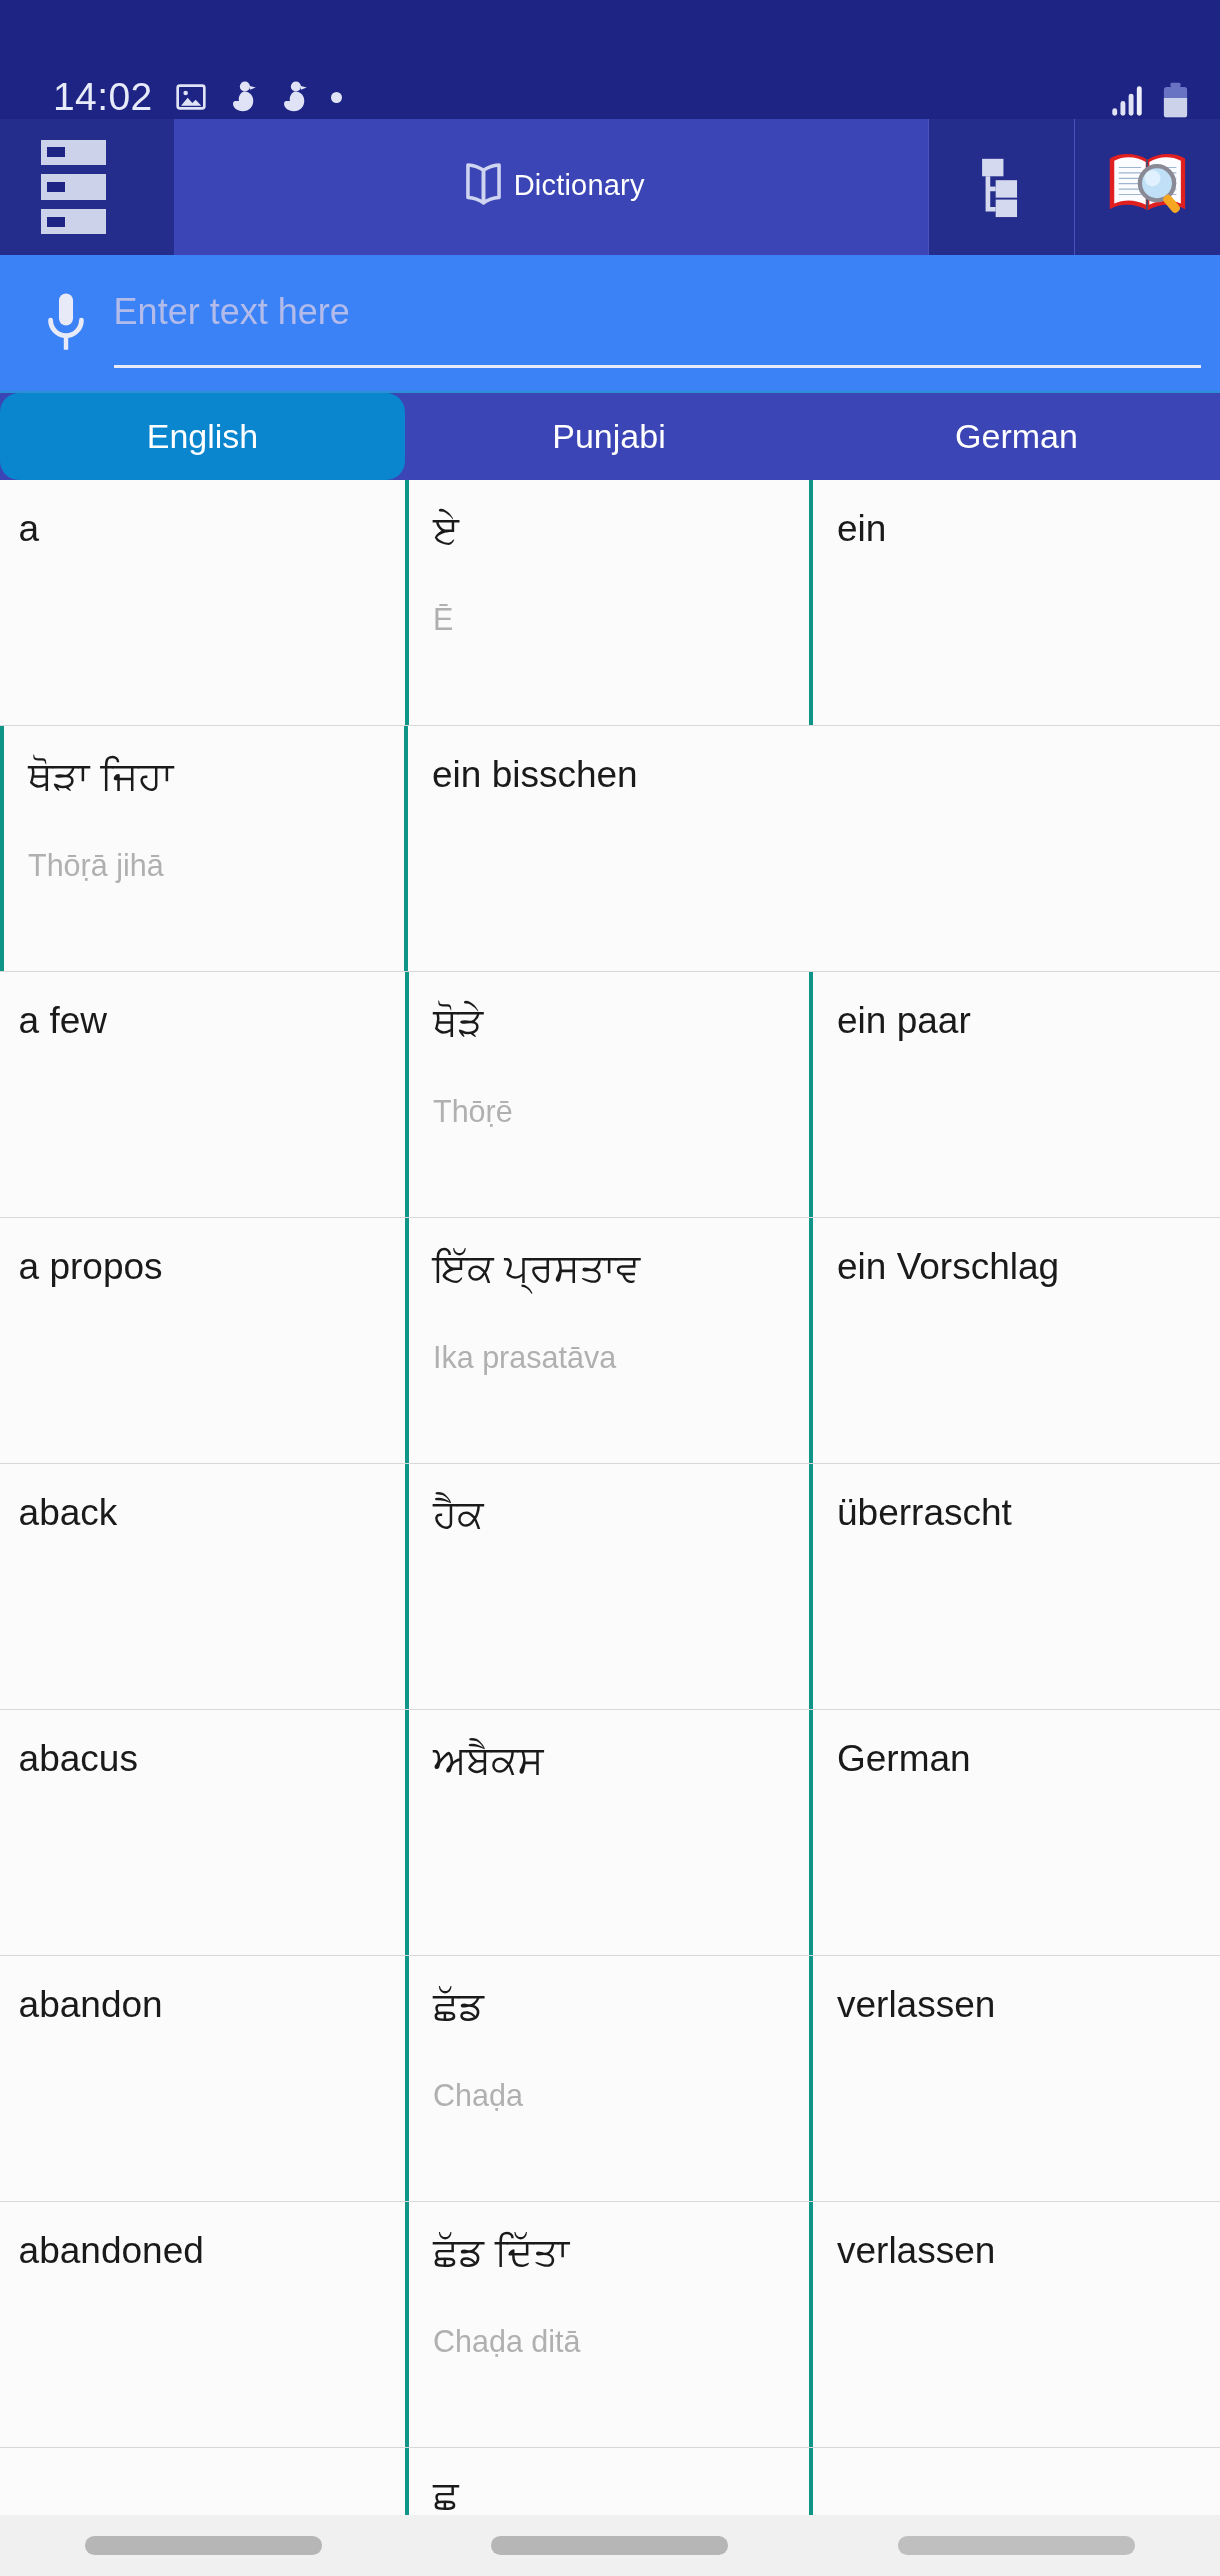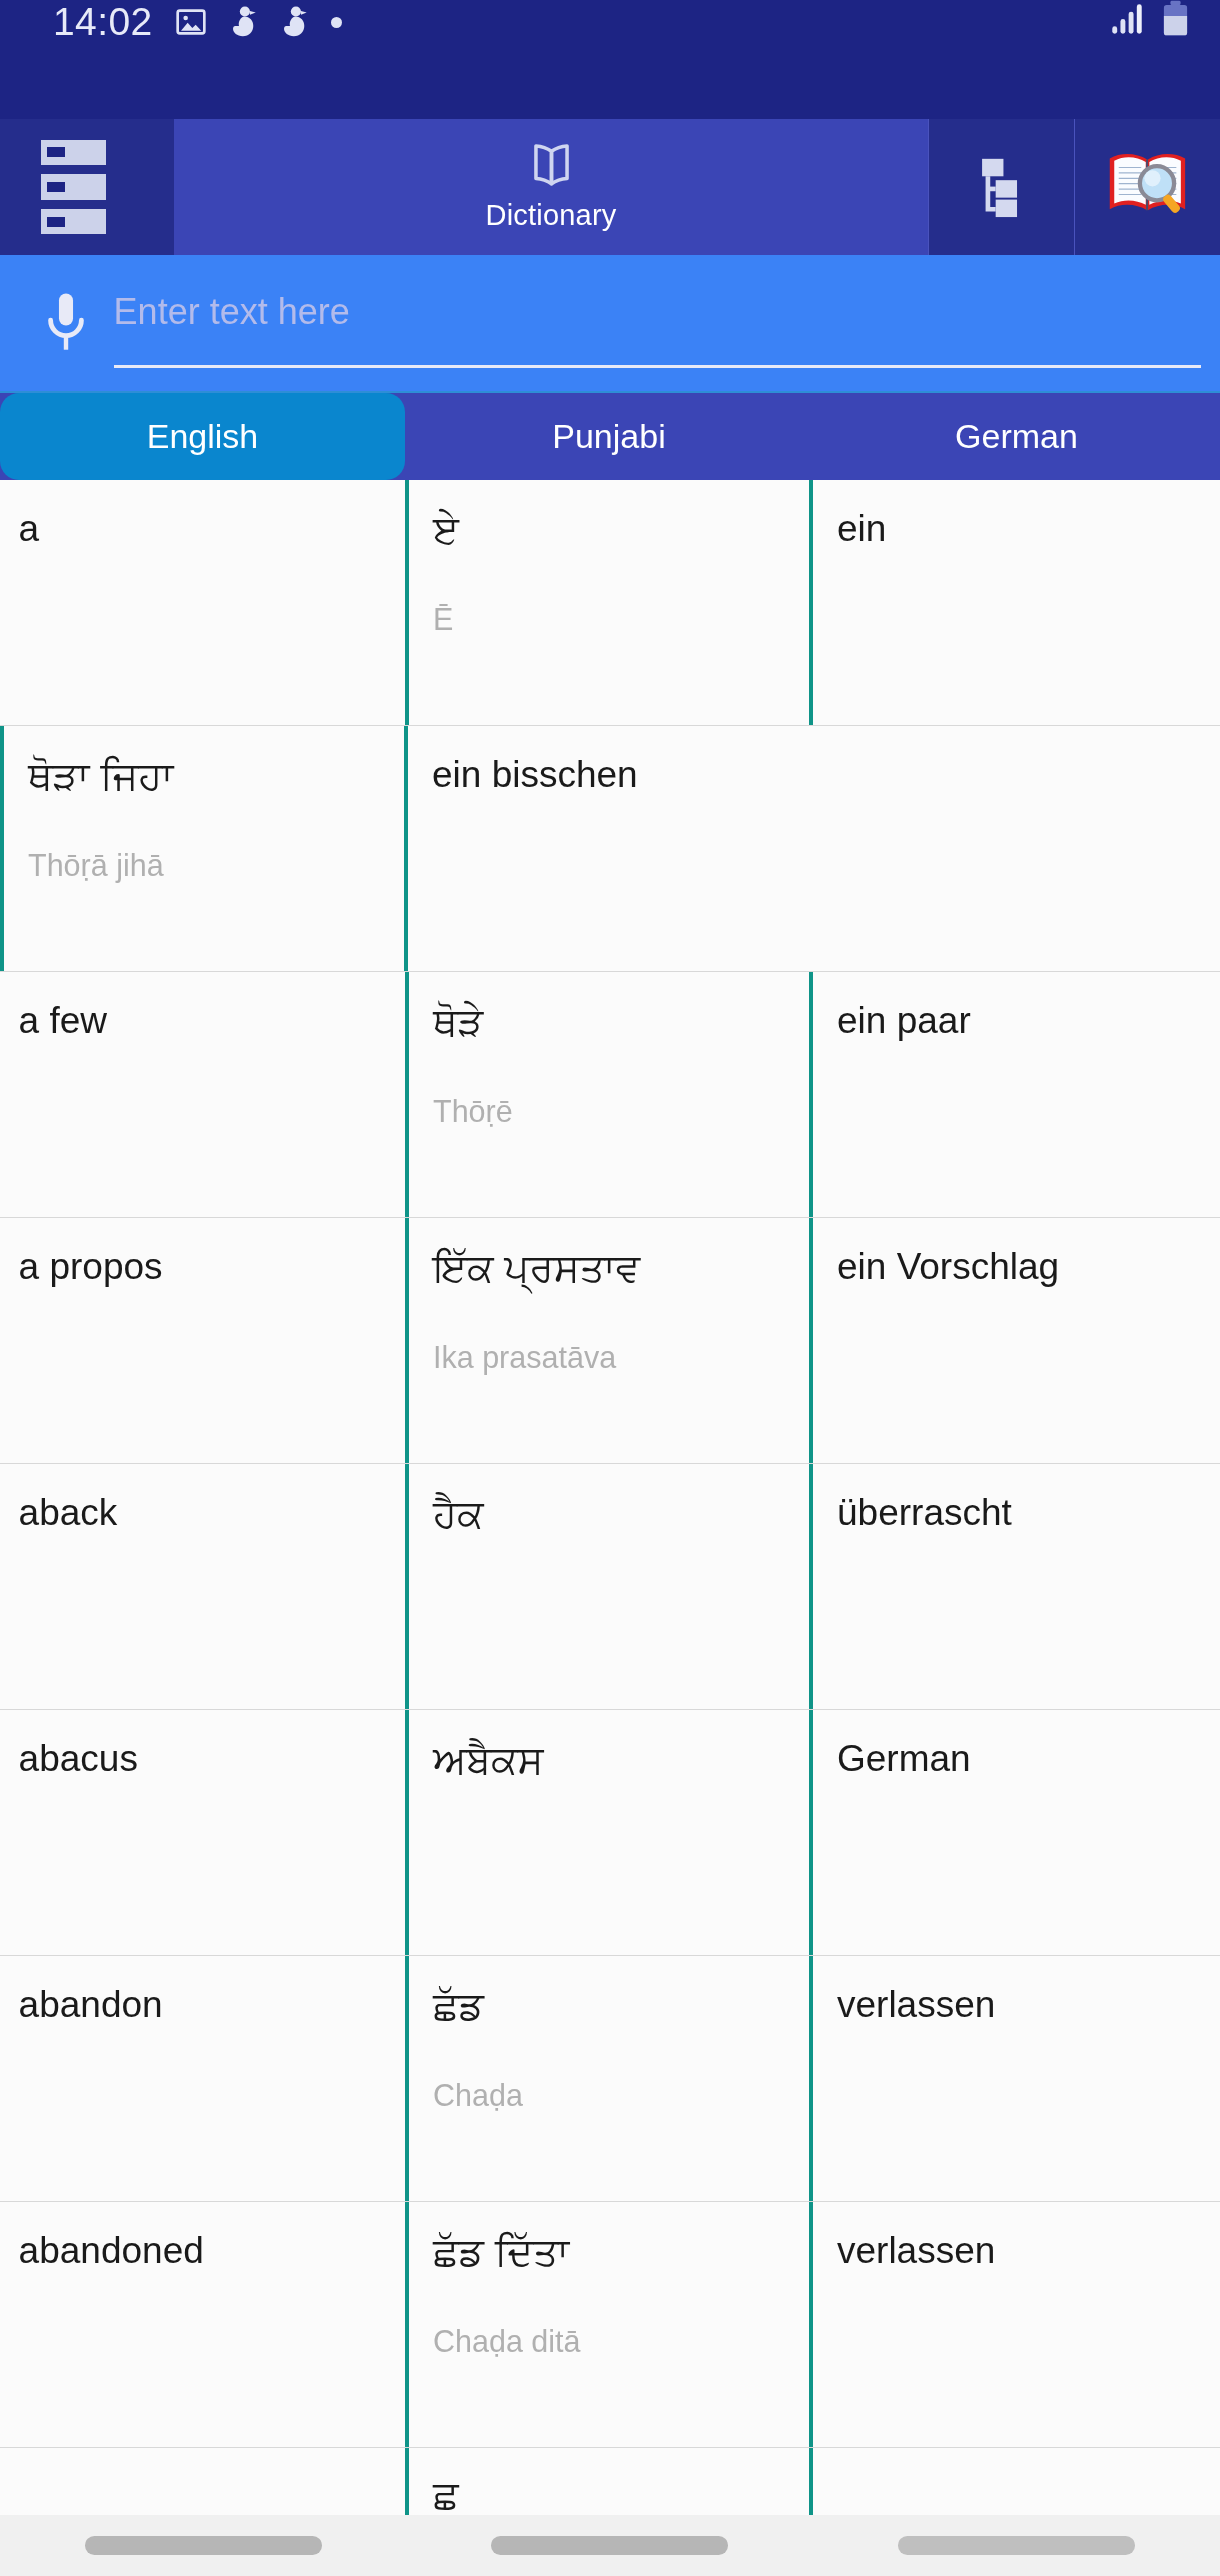--- a/index.html
+++ b/index.html
@@ -9,21 +9,21 @@
     overflow: hidden;
     background: #fafafa;
     font-family: "Liberation Sans", "DejaVu Sans", sans-serif;
   }
 
   
   .status-bar {
     height: 119px;
     background: #1d2484;
     display: flex;
-    align-items: flex-start;
+    align-items: flex-end;
     padding: 0 30.5px 0 53px;
     color: #dfe3f5;
   }
   .status-left {
     display: flex;
     align-items: center;
     gap: 22px;
     flex: 1;
   }
   .status-clock {
@@ -67,21 +67,20 @@
     padding-left: 6px;
   }
   .list-icon .bar i {
     display: block; width: 18.6px; height: 10.2px;
     background: #1d2484;
   }
   .tab-dictionary {
     flex: 1;
     background: #3b45b5;
     display: flex;
-    flex-direction: column;
     align-items: center;
     justify-content: center;
     gap: 3.4px;
     border-bottom: 4.2px solid #3b45b5;
     margin-left: 28px;
   }
   .tab-dictionary .tab-label {
     font-size: 29px;
     color: #ffffff;
     letter-spacing: 0.2px;

